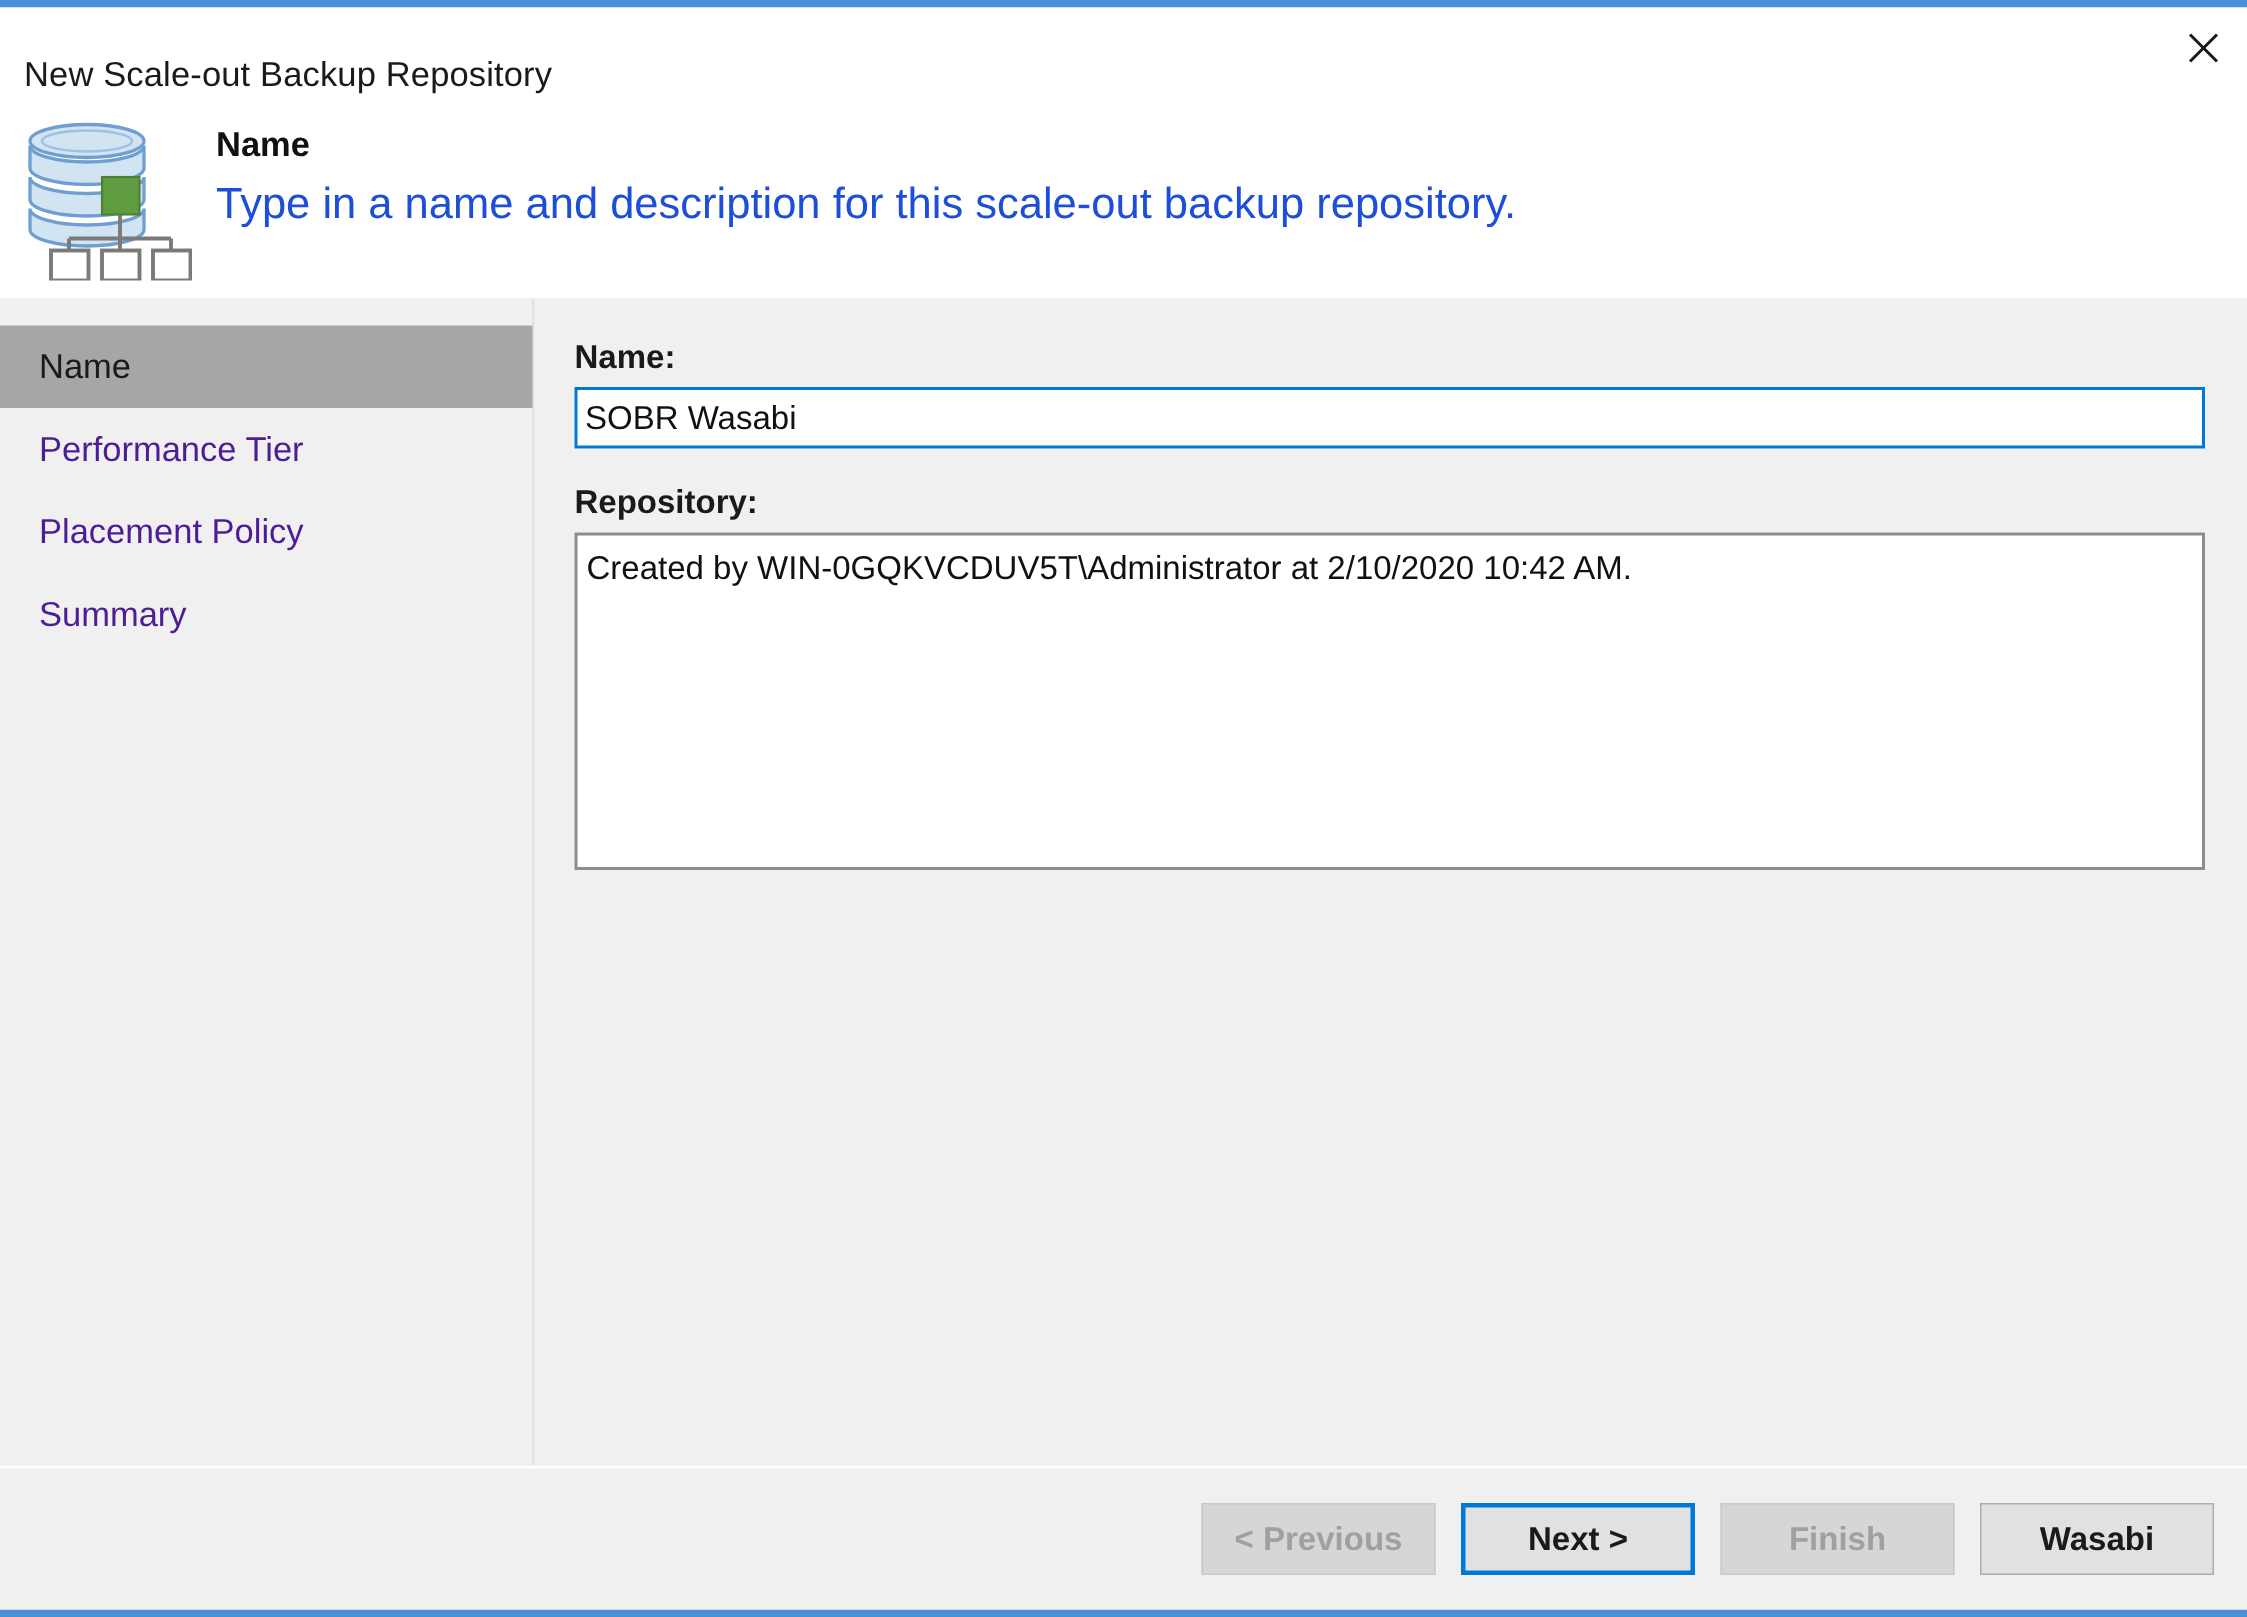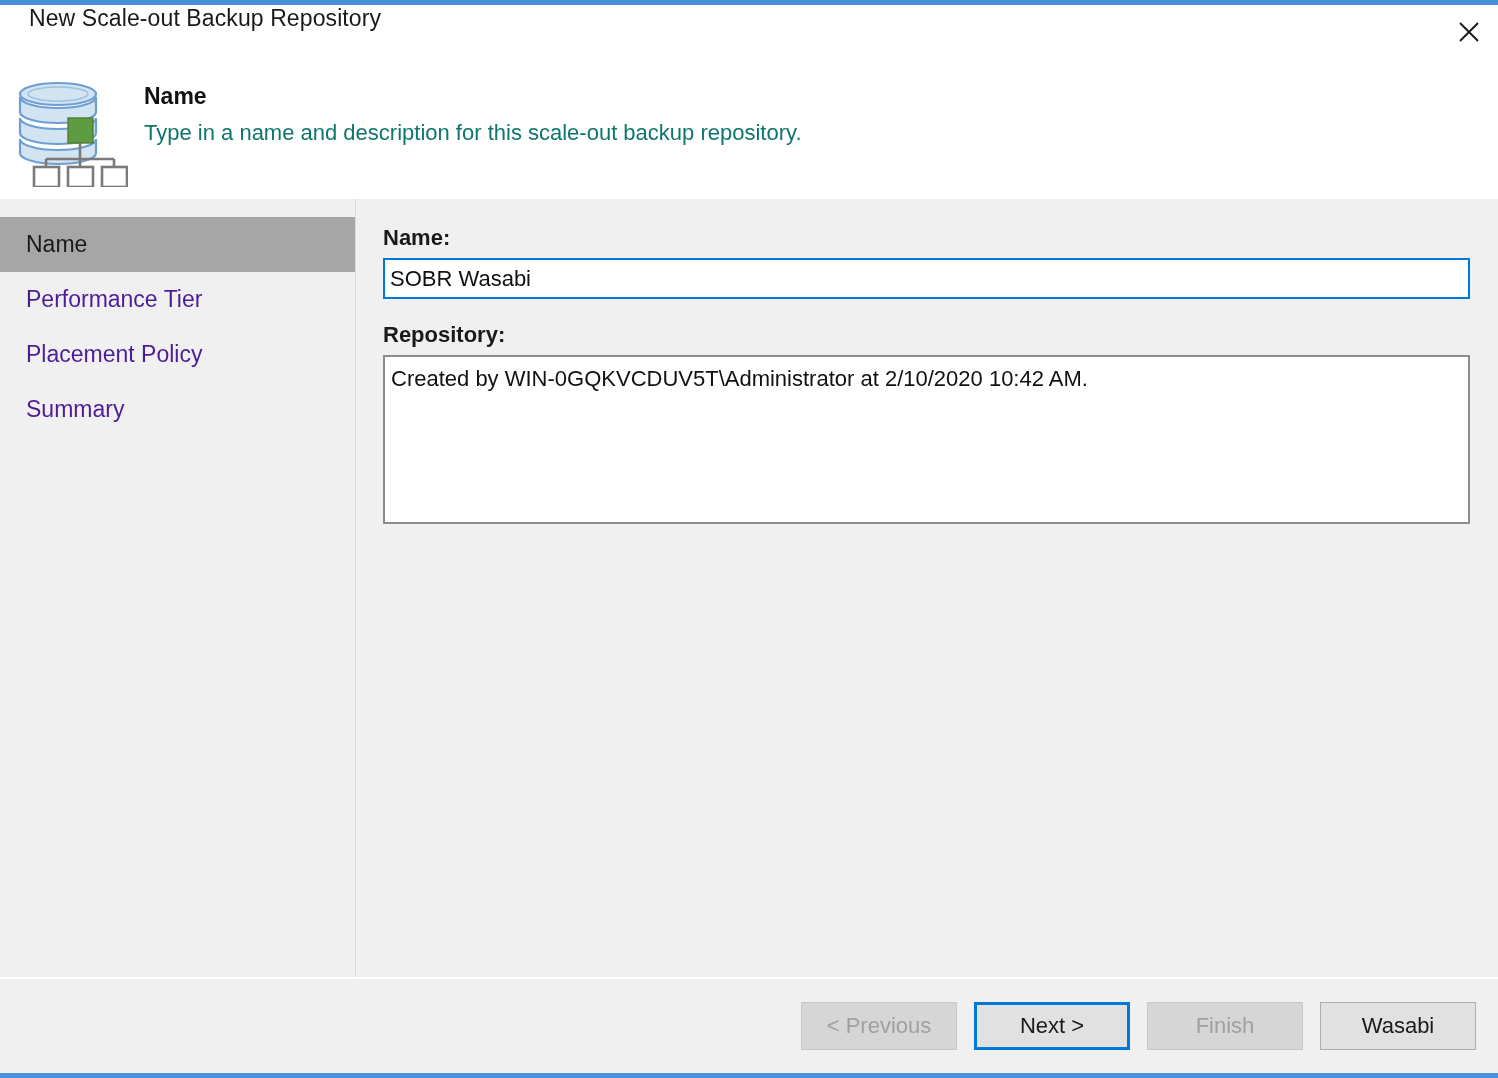--- a/index.html
+++ b/index.html
@@ -22,22 +22,21 @@
     flex-direction: column;
   }
 
   
   #titlebar {
     position: relative;
     height: 58px;
     flex: 0 0 58px;
     background: #ffffff;
     display: flex;
-    align-items: flex-start;
-    padding-left: 13px;
+    align-items: flex-end;
   }
   #title-text {
     margin-left: 16px;
     font-size: 23px;
     color: #1a1a1a;
     letter-spacing: 0.1px;
     white-space: nowrap;
   }
   #close-button {
     position: absolute;
@@ -71,22 +70,22 @@
     margin-left: 16px;
     margin-top: 20px;
   }
   #header-title {
     font-size: 23px;
     font-weight: bold;
     color: #111111;
     margin-bottom: 10px;
   }
   #header-sub {
-    font-size: 22px;
-    color: #0f766e;
+    font-size: 29px;
+    color: #1d4ed8;
   }
 
   
   #body {
     flex: 1 1 auto;
     display: flex;
     background: #f0f0f0;
     position: relative;
     border-top: 1px solid #ffffff;
   }
@@ -139,21 +138,21 @@
     color: #111111;
     padding: 16px 5px;
     outline: none;
   }
 
   #desc-spacer { height: 23px; }
 
   #desc-box {
     position: relative;
     width: 1087px;
-    height: 169px;
+    height: 225px;
     background: #ffffff;
     border: 2px solid #8c8c8c;
     padding: 8px 6px;
     overflow: hidden;
   }
   #desc-text {
     font-size: 22px;
     color: #111111;
     line-height: 1.25;
     white-space: pre-wrap;
@@ -176,20 +175,21 @@
     font-family: "Liberation Sans", sans-serif;
     font-size: 22px;
     background: #e1e1e1;
     border: 1px solid #adadad;
     color: #1a1a1a;
     cursor: pointer;
     display: flex;
     align-items: center;
     justify-content: center;
     white-space: nowrap;
+    font-weight: bold;
   }
   .btn.disabled {
     color: #a0a0a0;
     background: #d6d6d6;
     border-color: #c8c8c8;
     cursor: default;
   }
   .btn.focused {
     background: #e1e1e1;
     border: 3px solid #0078d7;

